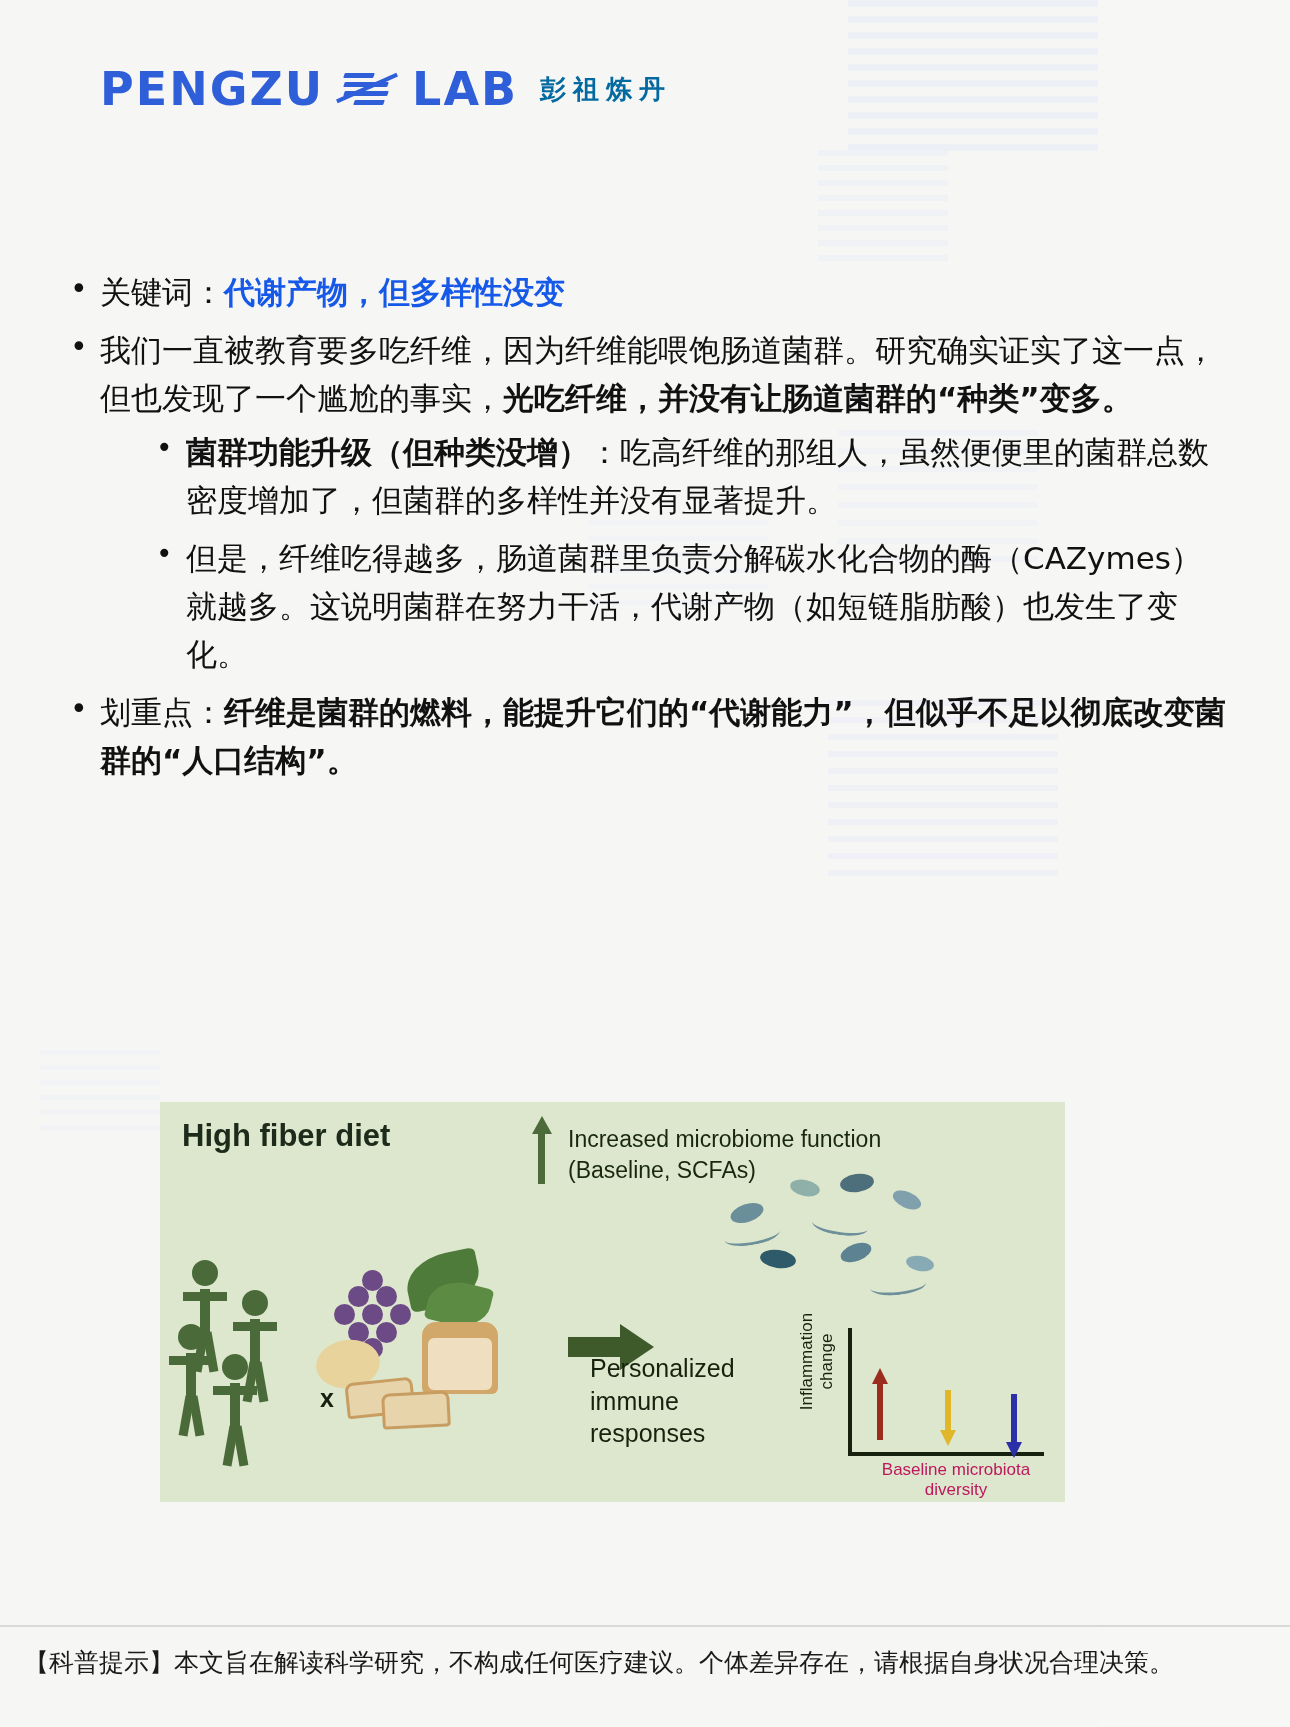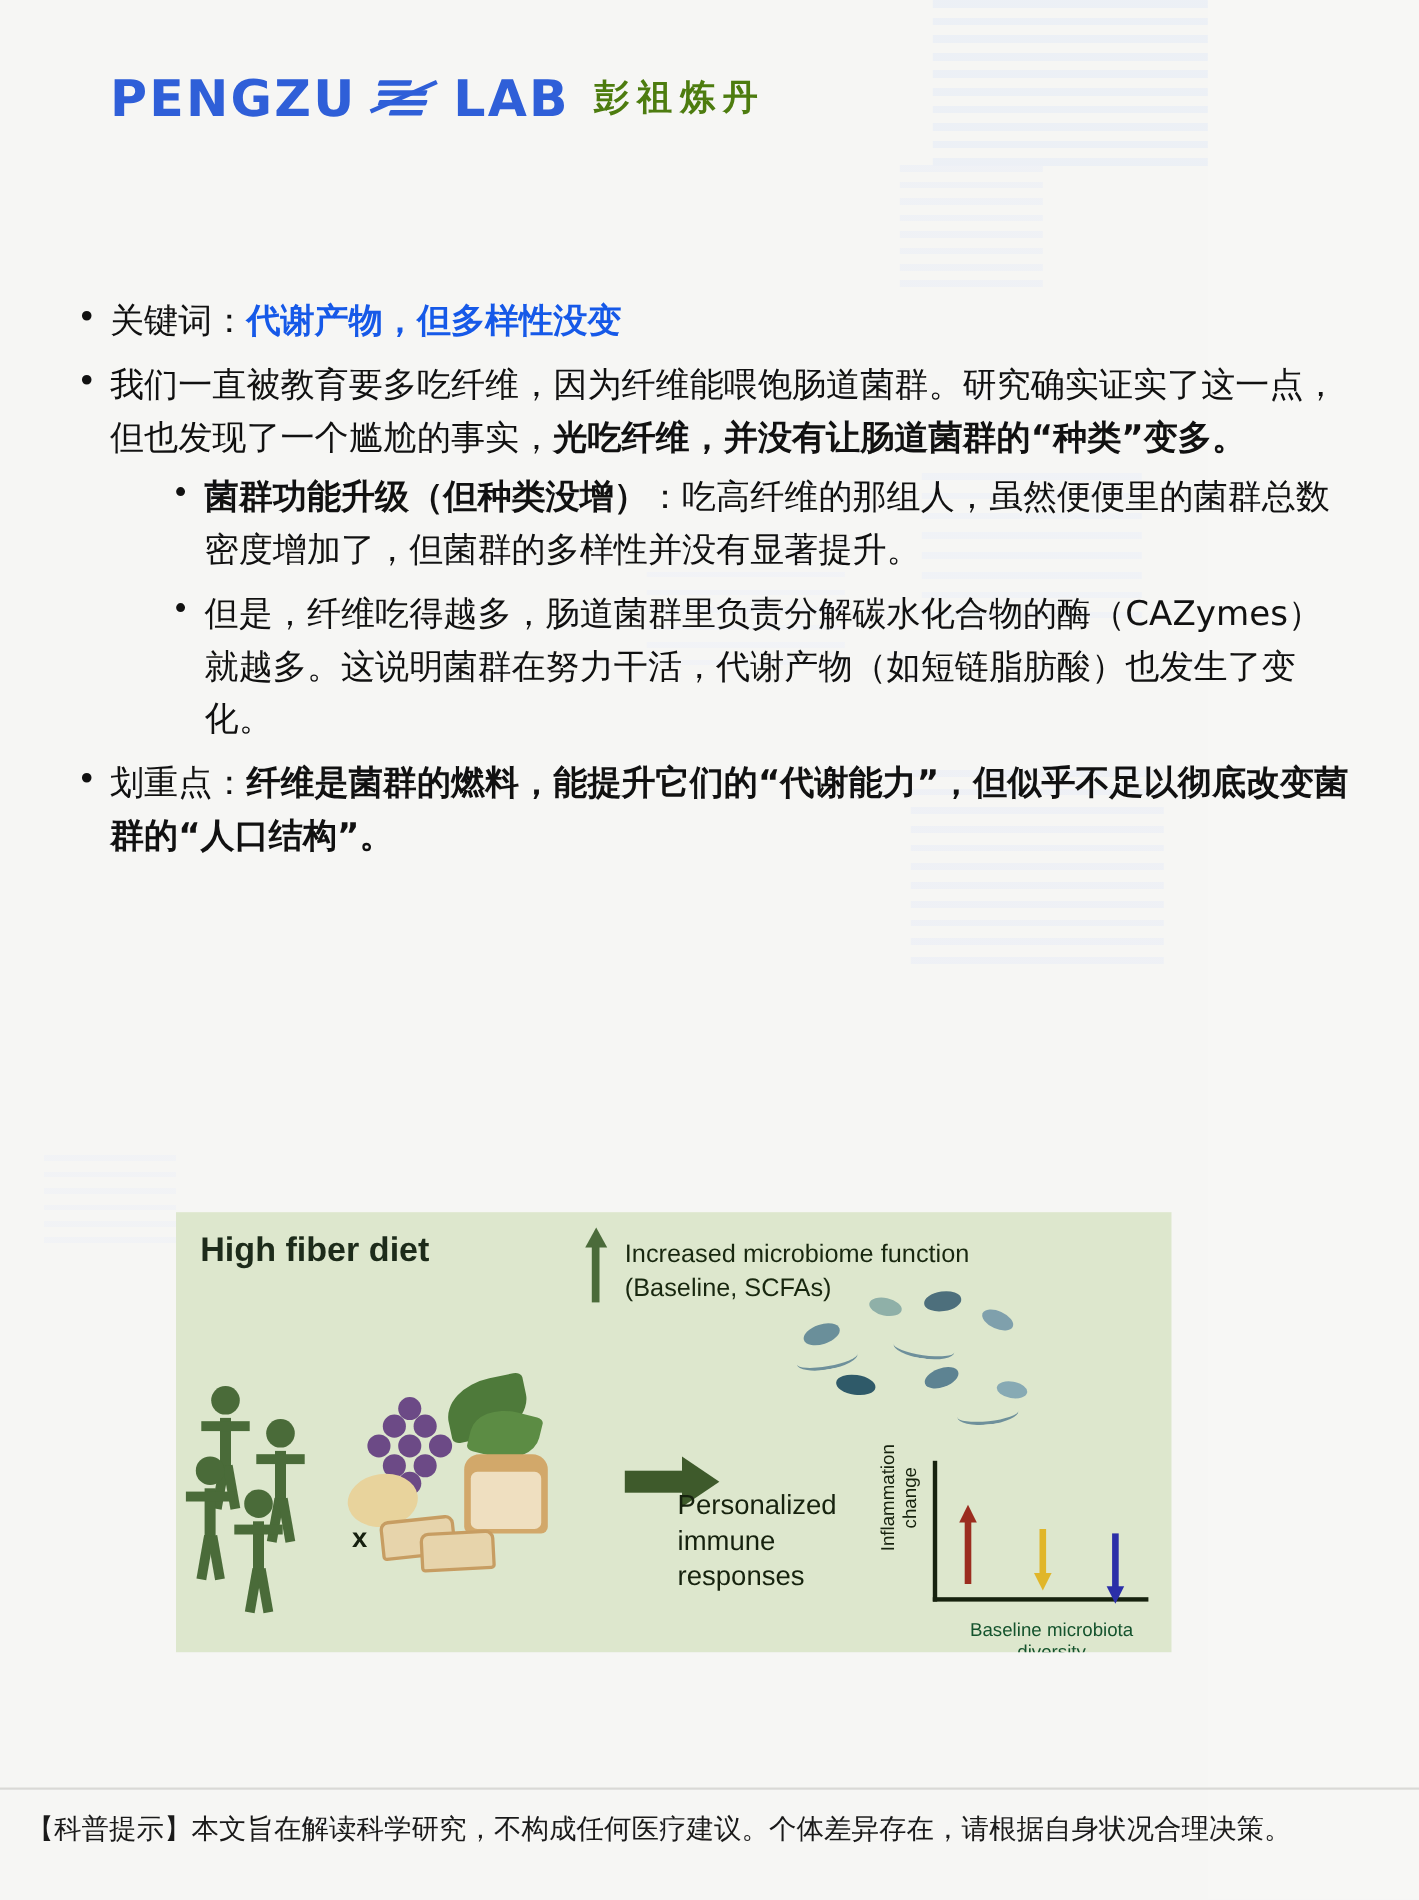--- a/index.html
+++ b/index.html
@@ -79,22 +79,22 @@
     top: 23px;
     left: -4px;
     width: 66px;
     height: 4px;
     background: #2f5fd8;
     transform: rotate(-24deg);
   }
   .logo-cn {
     font-family: "DejaVu Sans", sans-serif;
     font-weight: 700;
-    font-size: 32px;
-    color: #4d7c0f;
+    font-size: 26px;
+    color: #0369a1;
     letter-spacing: 7px;
     margin-left: 8px;
   }
 
   
   .title {
     position: absolute;
     left: 96px;
     top: 182px;
     font-size: 54px;
@@ -319,23 +319,22 @@
   .mp-yaxis { position: absolute; left: 48px; top: 4px; width: 4px; height: 128px; background:#16220e; }
   .mp-xaxis { position: absolute; left: 48px; top: 128px; width: 196px; height: 4px; background:#16220e; }
   .mp-ylabel {
     position: absolute; left: -38px; top: 18px; width: 110px;
     font-size: 17px; color:#16220e; text-align: center;
     transform: rotate(-90deg); transform-origin: center;
     font-family: "Liberation Sans", sans-serif; line-height: 1.15;
   }
   .mp-xlabel {
     position: absolute; left: 56px; top: 136px; width: 200px;
-    font-size: 17px; color:#14532d; text-align: center; line-height: 1.15;
+    font-size: 17px; color:#be185d; text-align: center; line-height: 1.15;
     font-family: "Liberation Sans", sans-serif;
-    margin-top: 12px;
   }
   .arr { position: absolute; width: 0; height: 0; }
   .arr .stem { position: absolute; left: 5px; width: 6px; background: currentColor; }
   .arr .tip  { position: absolute; left: 0; width: 0; height: 0; }
   .arrUp { color: #9b2d1f; }
   .arrUp .stem { top: 6px; height: 58px; }
   .arrUp .tip { top: -8px; border-left: 8px solid transparent; border-right: 8px solid transparent; border-bottom: 16px solid #9b2d1f; }
   .arrDownY { color: #e0b62a; }
   .arrDownY .stem { top: 0; height: 42px; }
   .arrDownY .tip { top: 40px; border-left: 8px solid transparent; border-right: 8px solid transparent; border-top: 16px solid #e0b62a; }
@@ -488,21 +487,21 @@
       <div class="mb mb3"></div>
       <div class="mb mb4"></div>
       <div class="mb mb5"></div>
       <div class="mb mb6"></div>
       <div class="mb mb7"></div>
       <div class="squig sq1"></div>
       <div class="squig sq2"></div>
       <div class="squig sq3"></div>
     </div>
 
-    <div class="pir" style="white-space: pre-line; margin-left: 26px;">Personalized
+    <div class="pir" style="white-space: pre-line;">Personalized
 immune
 responses</div>
 
     <div class="mini-plot">
       <div class="mp-yaxis"></div>
       <div class="mp-xaxis"></div>
       <div class="mp-ylabel" style="white-space: pre-line;">Inflammation
 change</div>
       <div class="mp-xlabel" style="white-space: pre-line;">Baseline microbiota
 diversity</div>

